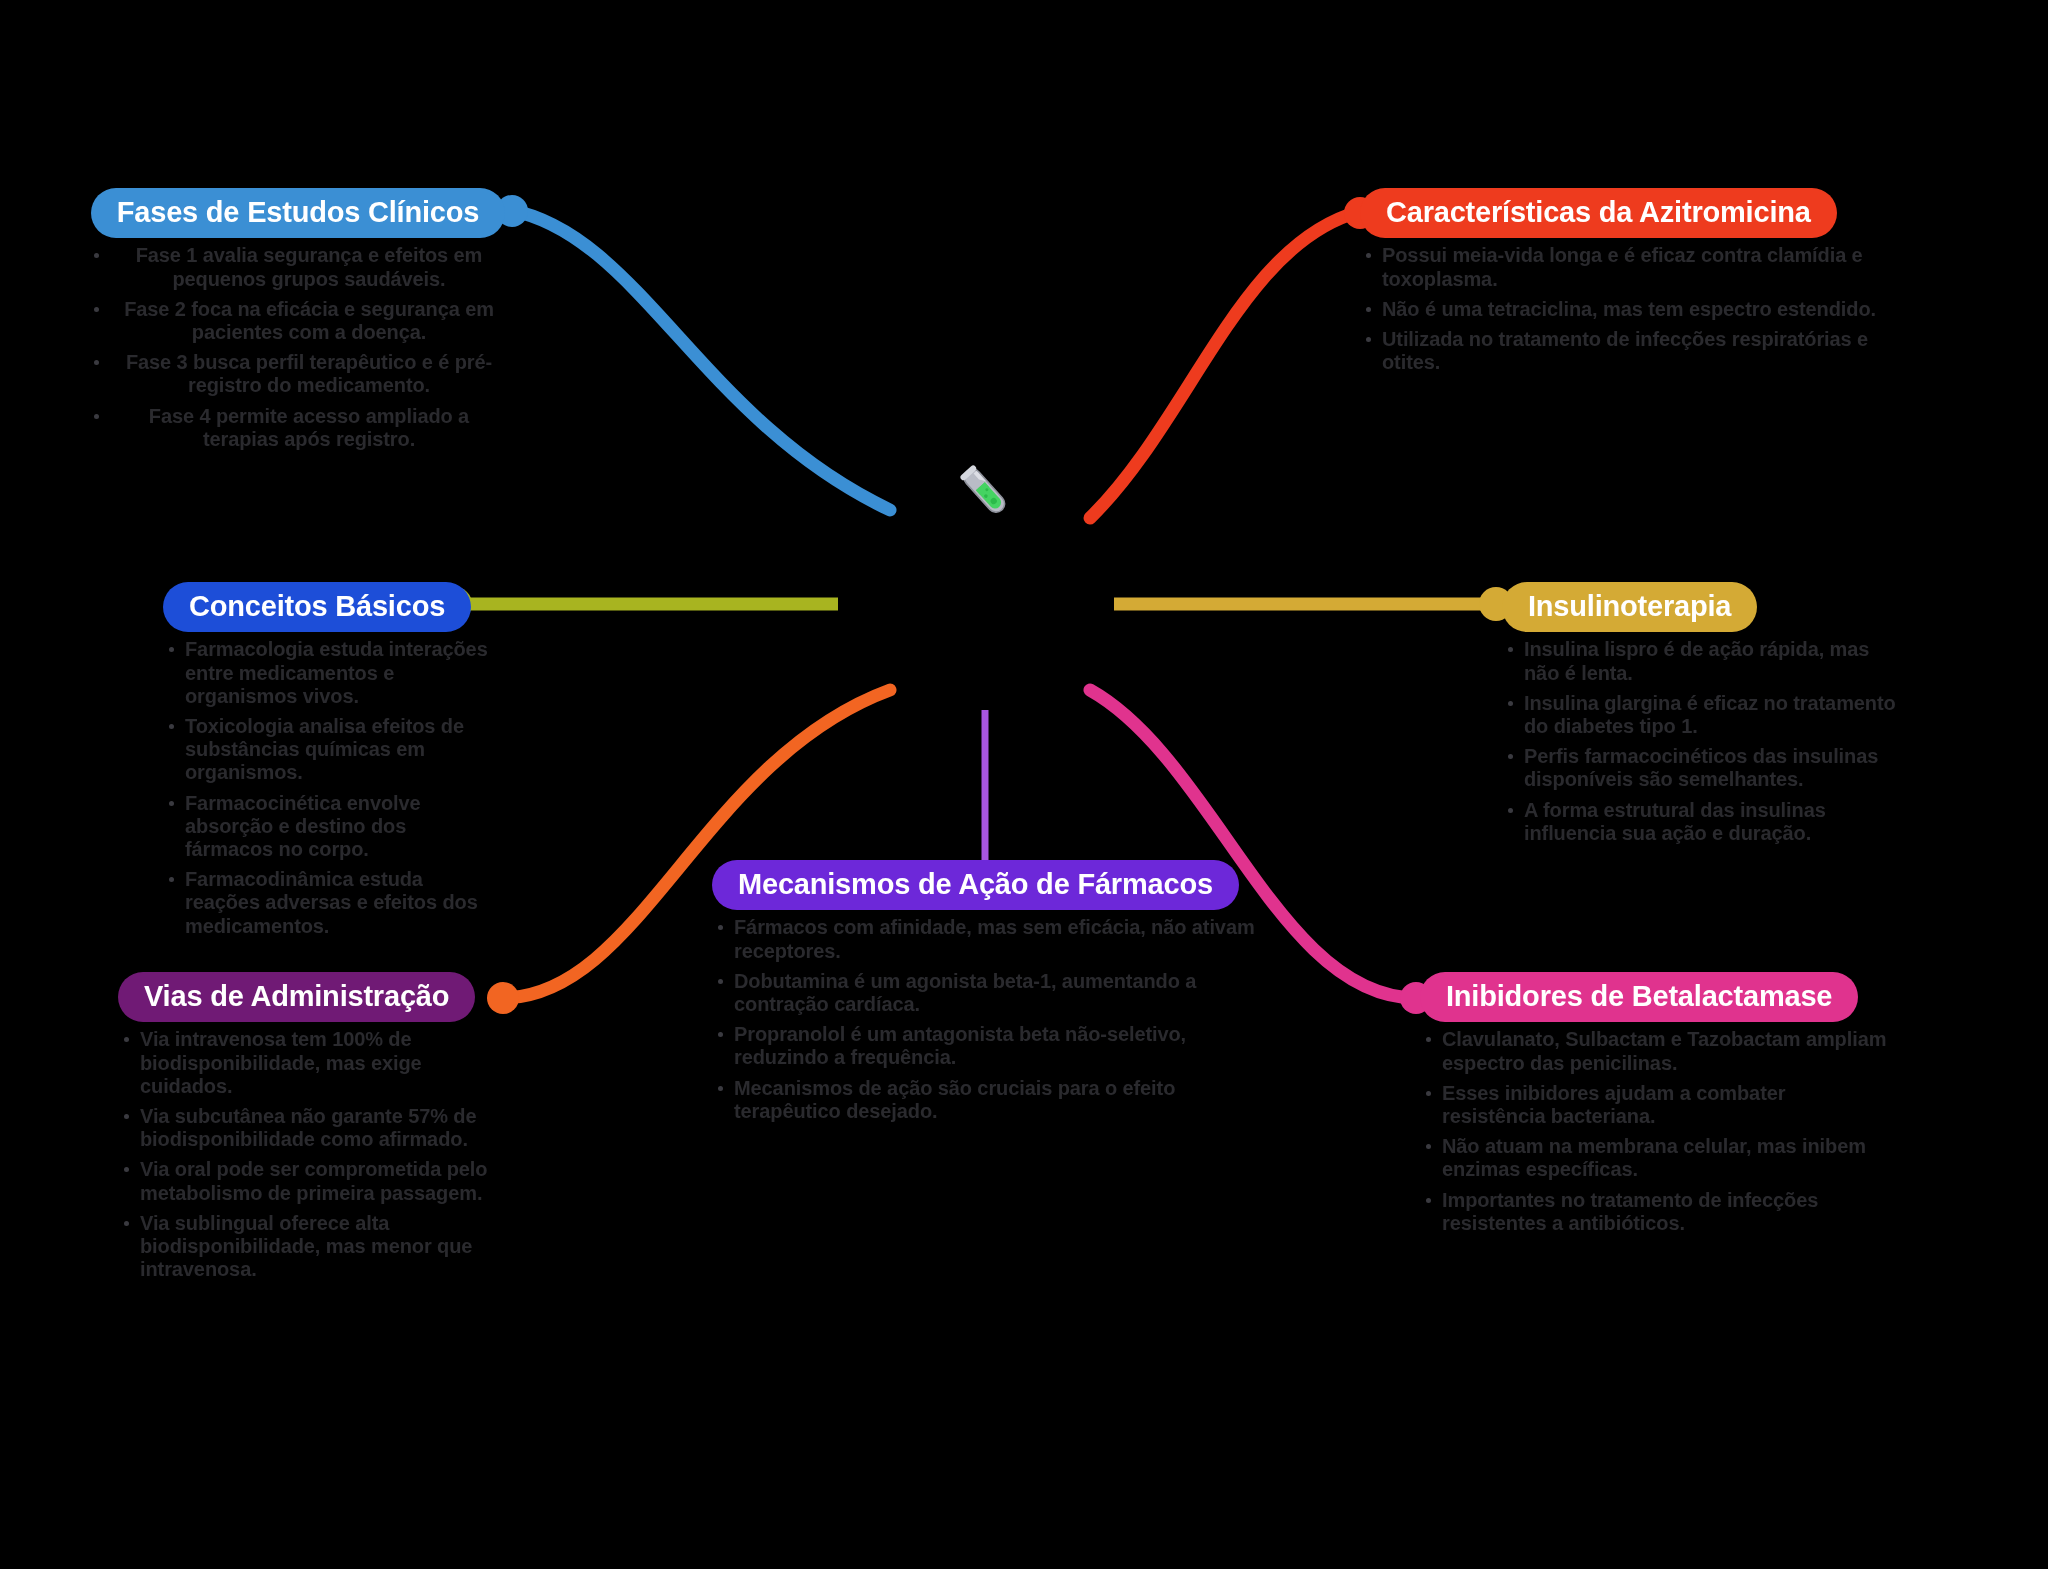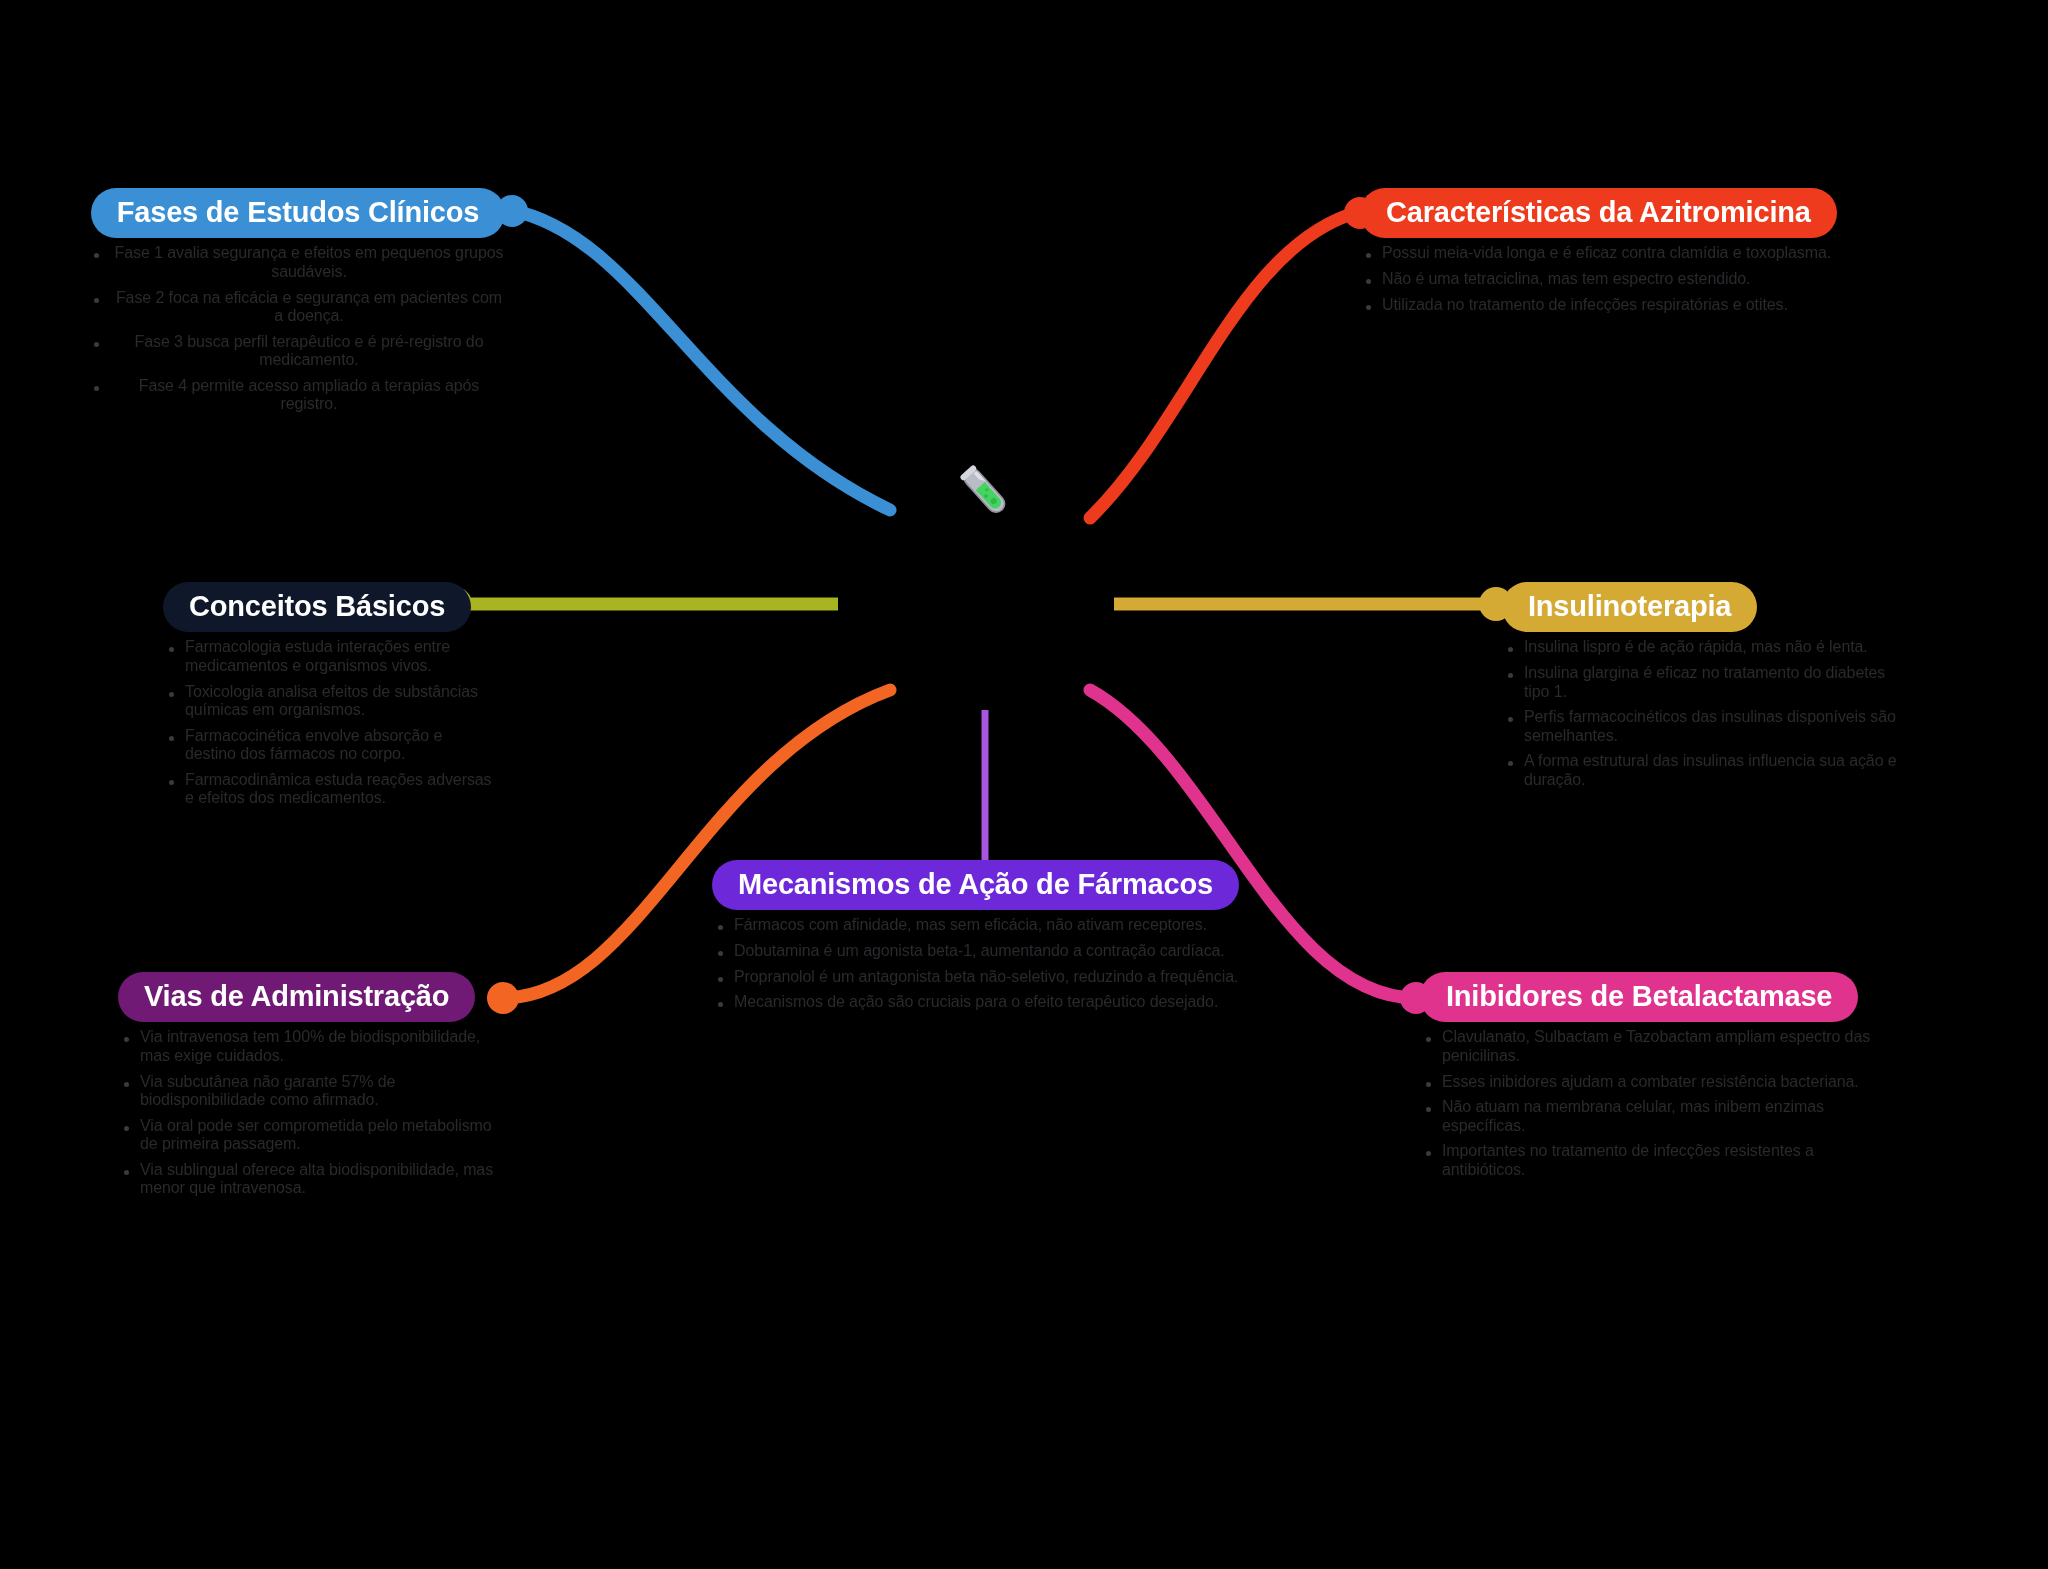--- a/index.html
+++ b/index.html
@@ -24,22 +24,22 @@
     line-height:1.05;
   }
   ul.items{
     list-style:none;
     margin:6px 0 0 0;
     padding:0;
   }
   ul.items li{
     position:relative;
     color:#2a2a2e;
-    font-size:16px;
-    font-weight:400;
+    font-size:20px;
+    font-weight:700;
     line-height:1.16;
     margin:0 0 7px 0;
     padding-left:22px;
     letter-spacing:-0.1px;
   }
   ul.items li:before{
     content:"";
     position:absolute;
     left:6px;top:9px;
     width:5px;height:5px;
@@ -124,21 +124,21 @@
   <div class="node" id="n-azitro">
     <div class="pill" style="background: rgb(238, 59, 30);">Características da Azitromicina</div>
     <ul class="items">
       <li>Possui meia-vida longa e é eficaz contra clamídia e toxoplasma.</li>
       <li>Não é uma tetraciclina, mas tem espectro estendido.</li>
       <li>Utilizada no tratamento de infecções respiratórias e otites.</li>
     </ul>
   </div>
 
   <div class="node" id="n-conceitos">
-    <div class="pill" style="background: #0f172a;">Conceitos Básicos</div>
+    <div class="pill" style="background: #1d4ed8;">Conceitos Básicos</div>
     <ul class="items">
       <li>Farmacologia estuda interações entre medicamentos e organismos vivos.</li>
       <li>Toxicologia analisa efeitos de substâncias químicas em organismos.</li>
       <li>Farmacocinética envolve absorção e destino dos fármacos no corpo.</li>
       <li>Farmacodinâmica estuda reações adversas e efeitos dos medicamentos.</li>
     </ul>
   </div>
 
   <div class="node" id="n-insulino">
     <div class="pill" style="background: rgb(212, 170, 53);">Insulinoterapia</div>

